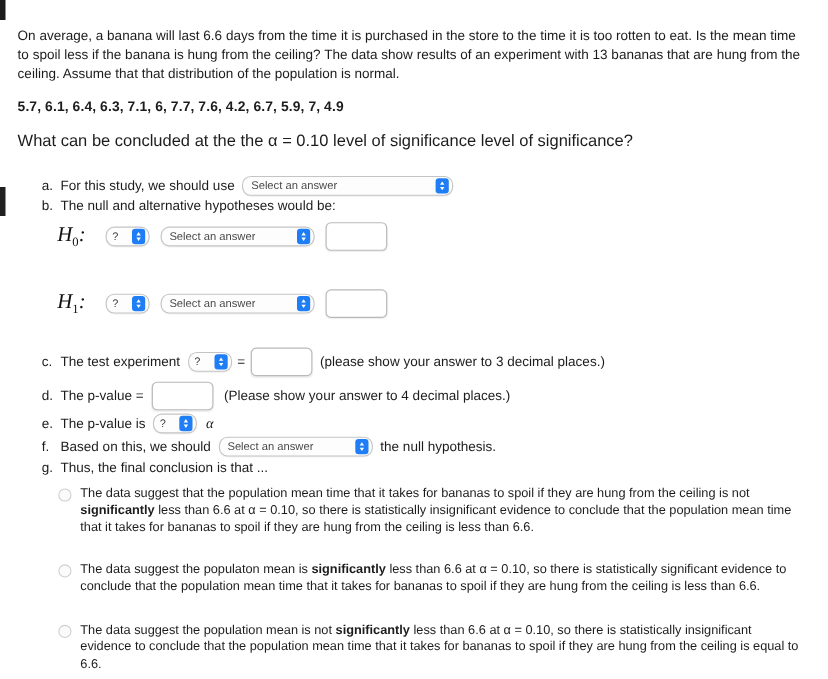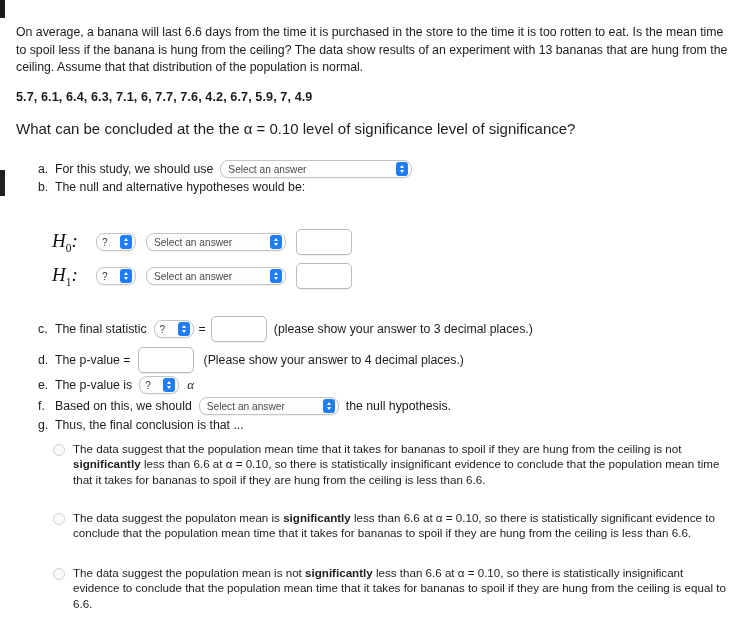--- a/index.html
+++ b/index.html
@@ -216,21 +216,21 @@
       <span class="select-label">Select an answer</span>
       <span class="stepper"></span>
     </span>
   </div>
 
   <div class="item" style="left:38px; top:180px;">
     <span class="item-letter">b.</span>
     <span class="item-text">The null and alternative hypotheses would be:</span>
   </div>
 
-  <div class="hyp-row" style="left:52px; top:229px;">
+  <div class="hyp-row" style="left:52px; top:202px;">
     <span class="hyp-label">
       <span>H</span><sub>0</sub><span>:</span>
     </span>
     <span class="select narrow">
       <span class="select-label">?</span>
       <span class="stepper"></span>
     </span>
     <span class="select medium">
       <span class="select-label">Select an answer</span>
       <span class="stepper"></span>
@@ -248,21 +248,21 @@
     </span>
     <span class="select medium">
       <span class="select-label">Select an answer</span>
       <span class="stepper"></span>
     </span>
     <span class="textbox tall"></span>
   </div>
 
   <div class="item" style="left:38px; top:316px;">
     <span class="item-letter">c.</span>
-    <span class="item-text">The final statistic</span>
+    <span class="item-text">The test experiment</span>
     <span class="select narrow" style="margin-left:7px;">
       <span class="select-label">?</span>
       <span class="stepper"></span>
     </span>
     <span class="eq">=</span>
     <span class="textbox tall"></span>
     <span style="margin-left:7px;text-align:center;">(please show your answer to 3 decimal places.)</span>
   </div>
 
   <div class="item" style="left:38px; top:347px;">

